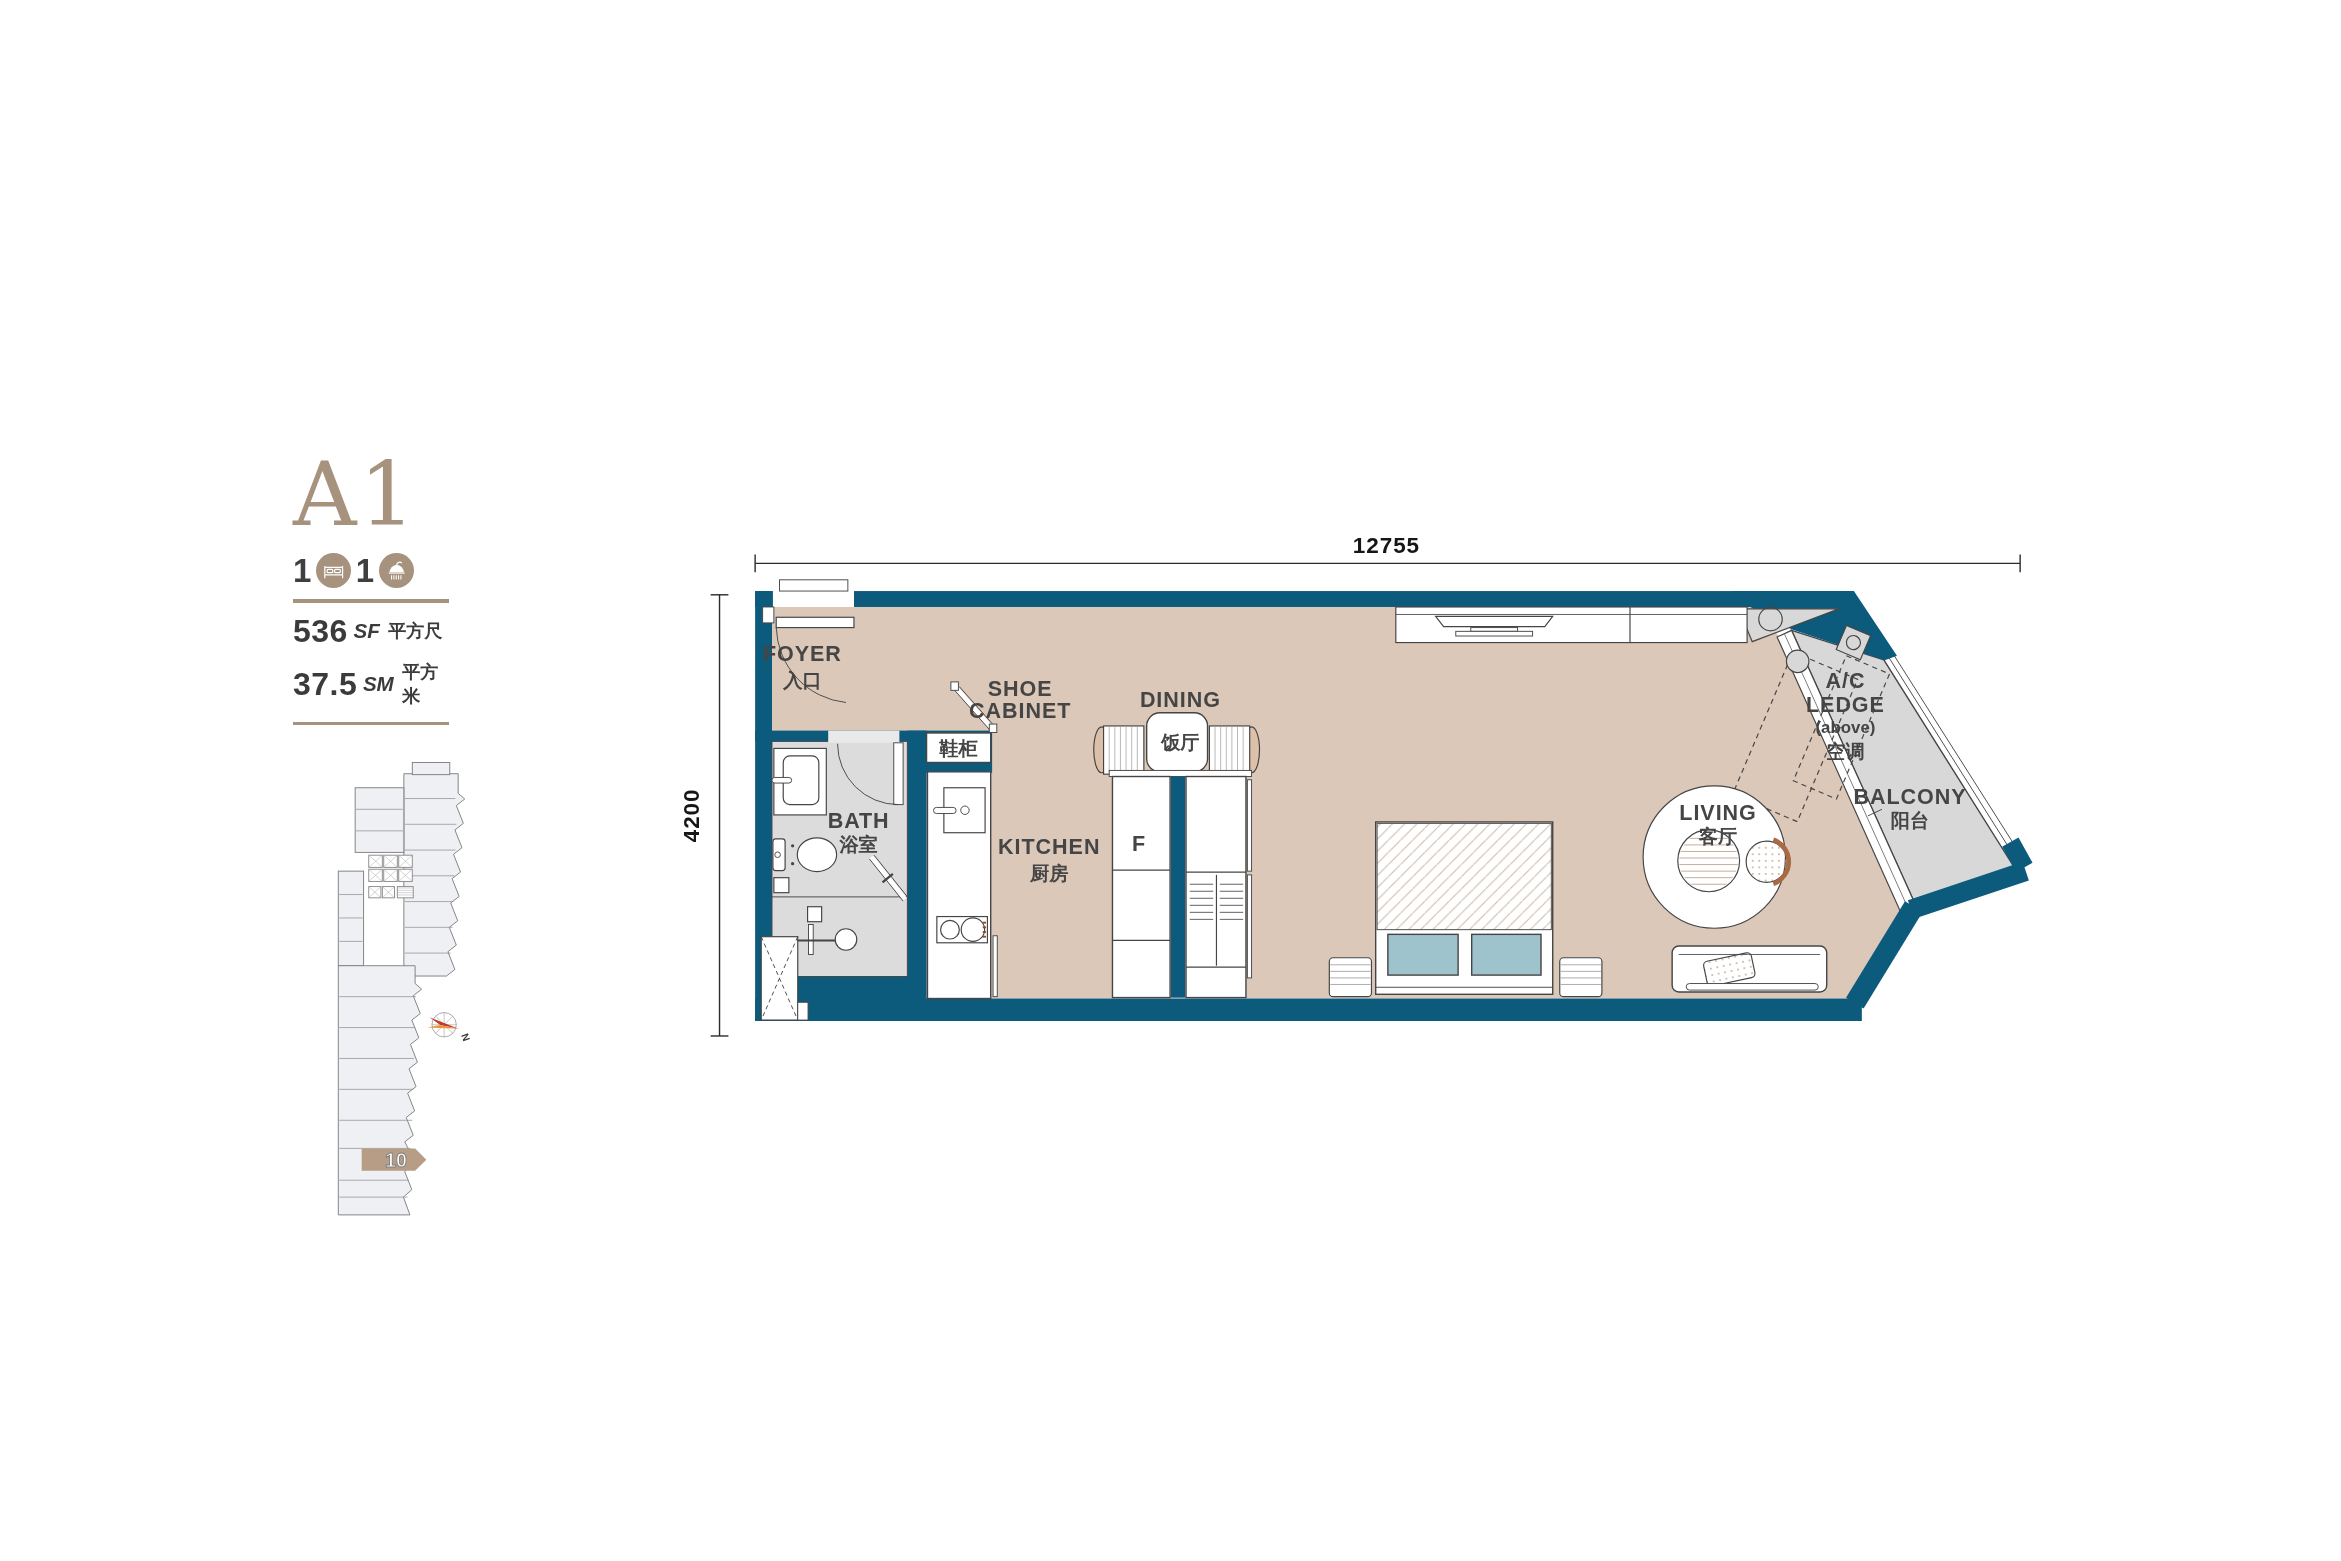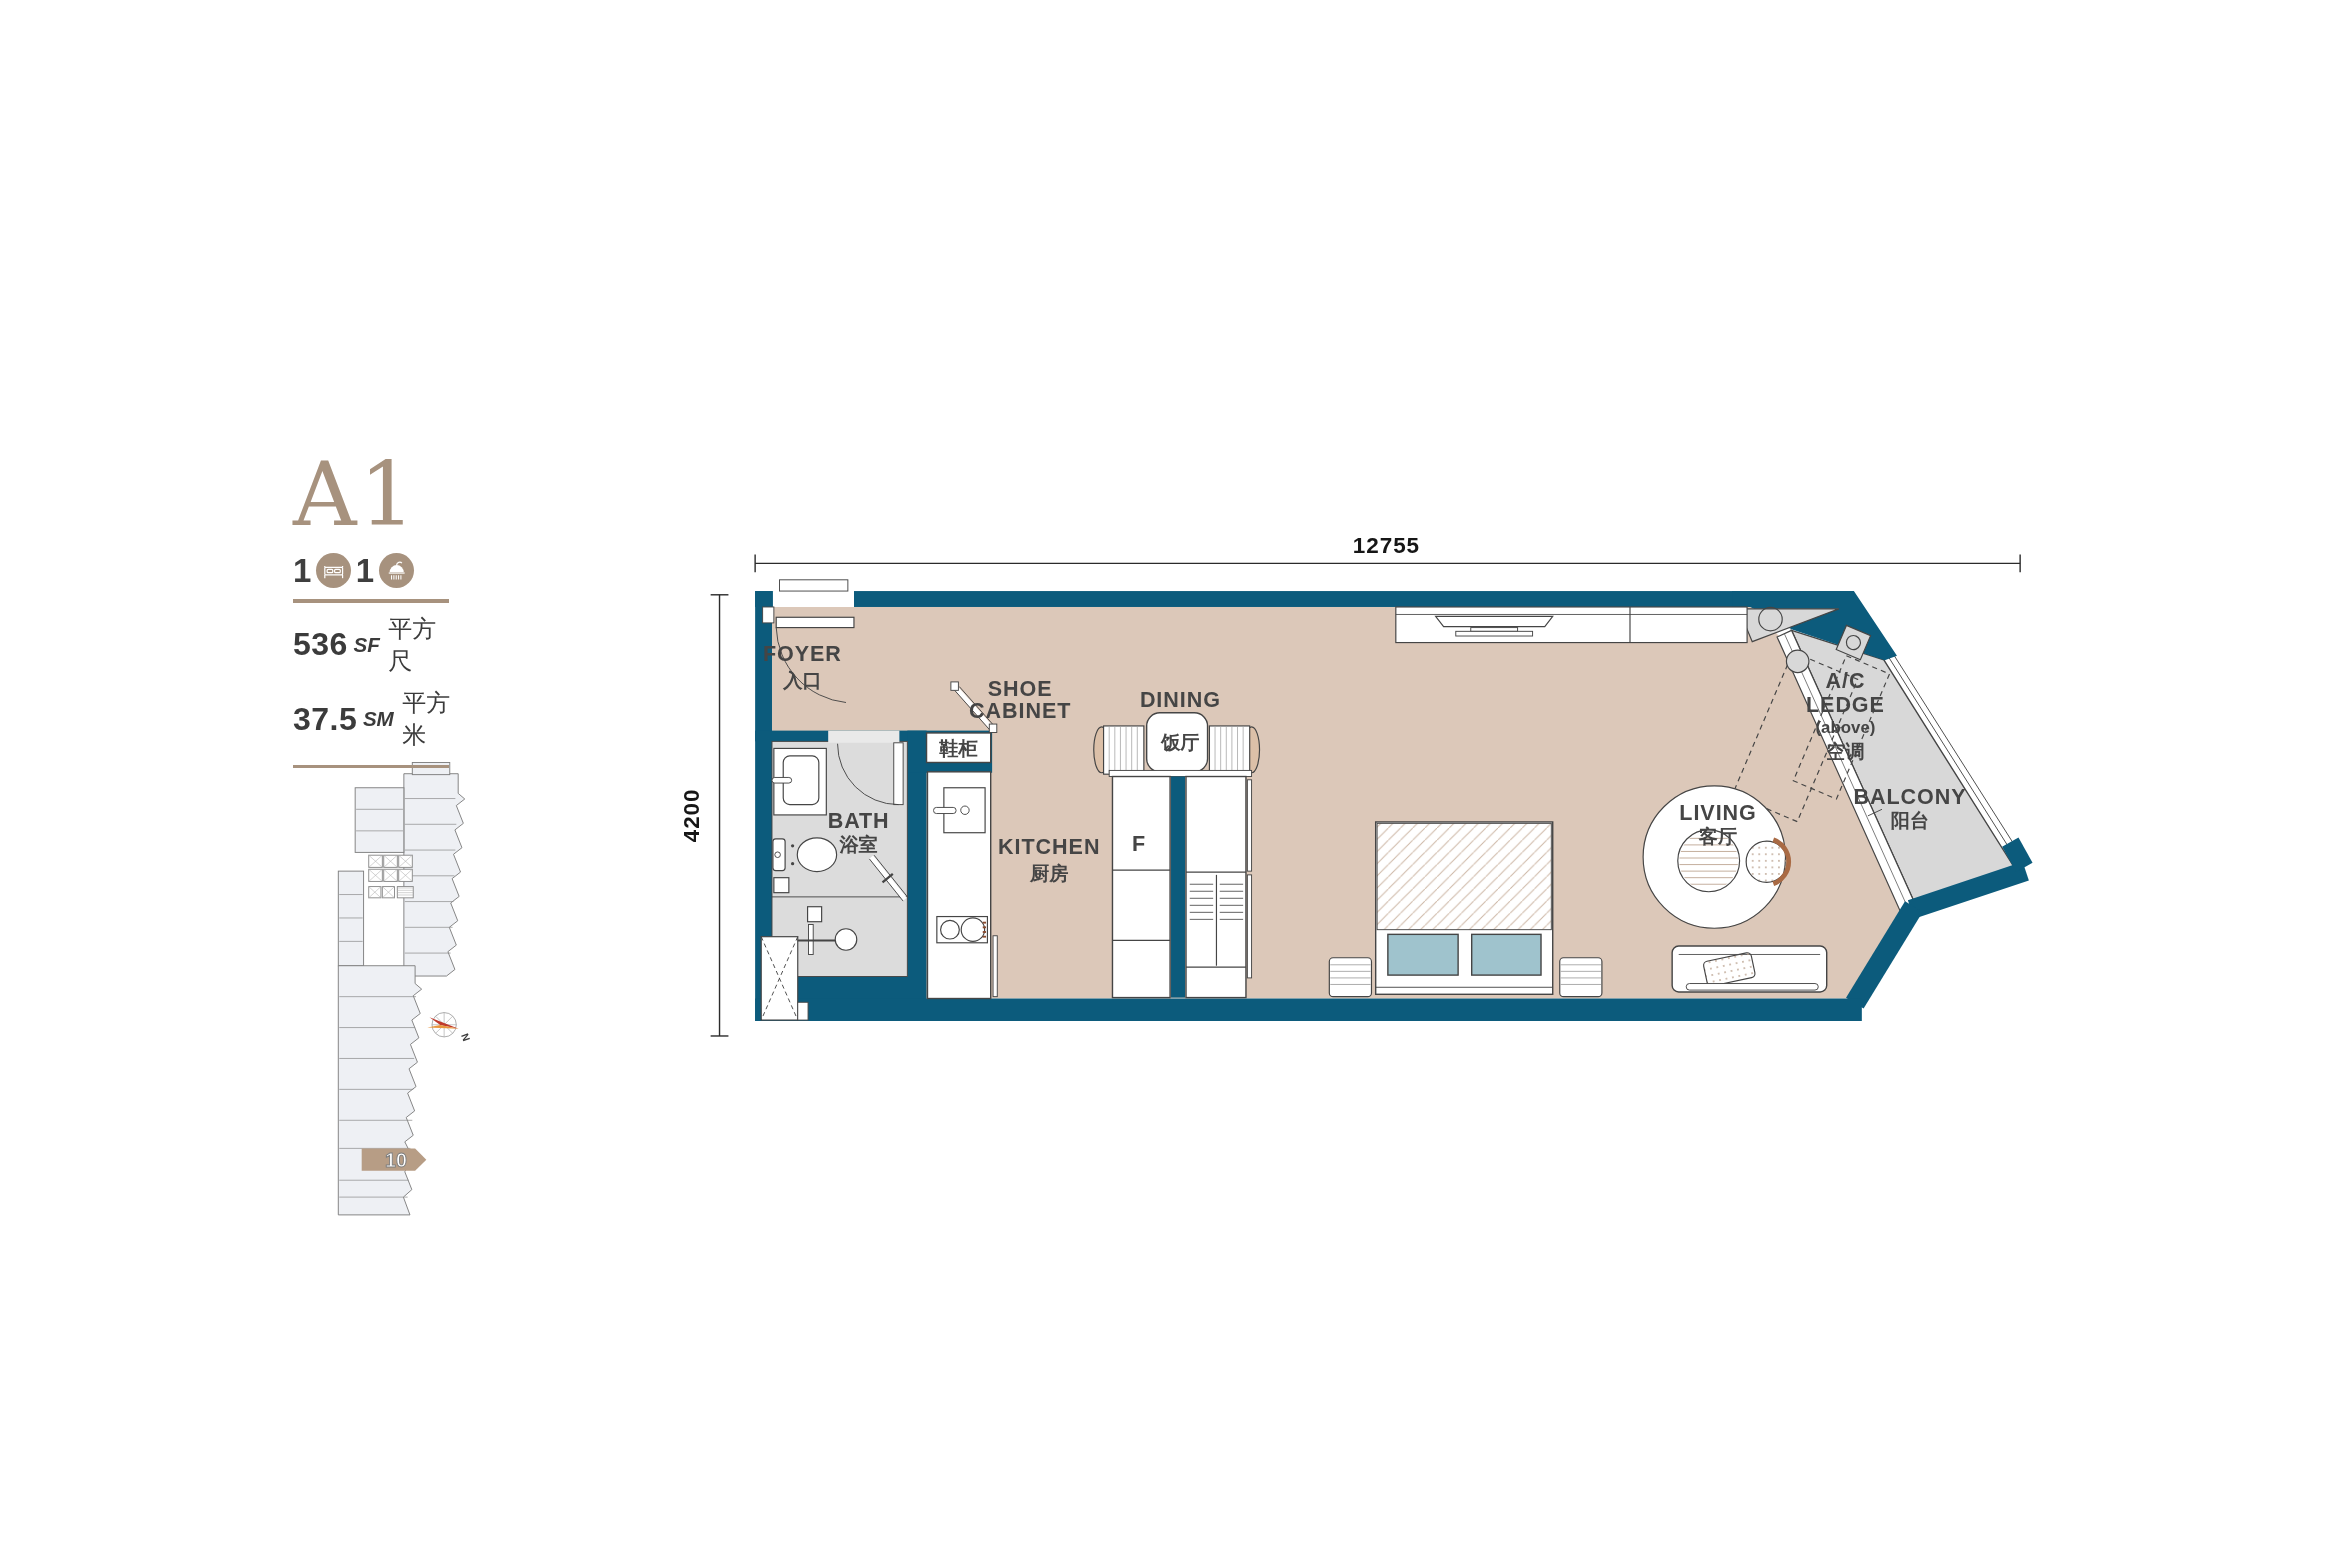--- a/index.html
+++ b/index.html
@@ -9,21 +9,21 @@
   .panel{position:absolute;left:293px;top:451px;width:162px;color:#3b3b3b;}
   .unit-title{font-family:"DejaVu Serif",serif;font-weight:500;font-size:88px;line-height:1.0;color:#a7927e;letter-spacing:2.8px;}
   .icons-row{display:flex;align-items:center;gap:4.7px;margin-top:13px;height:37px;}
   .cnt{font-size:33px;font-weight:bold;color:#3f3f3f;line-height:1;}
   .icon-circle{width:35px;height:35px;border-radius:50%;background:#a7927e;display:flex;align-items:center;justify-content:center;}
   .rule{width:156px;height:3.3px;background:#a7927e;margin-top:10.3px;}
   .rule2{margin-top:14px;}
   .area-line{display:flex;align-items:center;margin-top:10.3px;}
   .area-line .num{font-size:32px;font-weight:bold;letter-spacing:0.5px;}
   .area-line .unit{font-size:20.6px;font-weight:bold;margin-left:5.6px;font-style:italic;}
-  .area-line .cn{font-size:24px;font-weight:normal;margin-left:8.4px;}
+  .area-line .cn{font-size:18px;font-weight:bold;margin-left:8.4px;}
   
   text{font-family:"Liberation Sans",sans-serif;}
   .lbl{fill:#454545;font-weight:bold;font-size:46px;letter-spacing:2px;}
   .lblcn{fill:#454545;font-weight:bold;font-size:41px;}
   .lblsm{fill:#454545;font-weight:bold;font-size:36px;}
   .dim{fill:#161616;font-weight:bold;font-size:48px;letter-spacing:2px;}
 </style>
 </head>
 <body>
 

